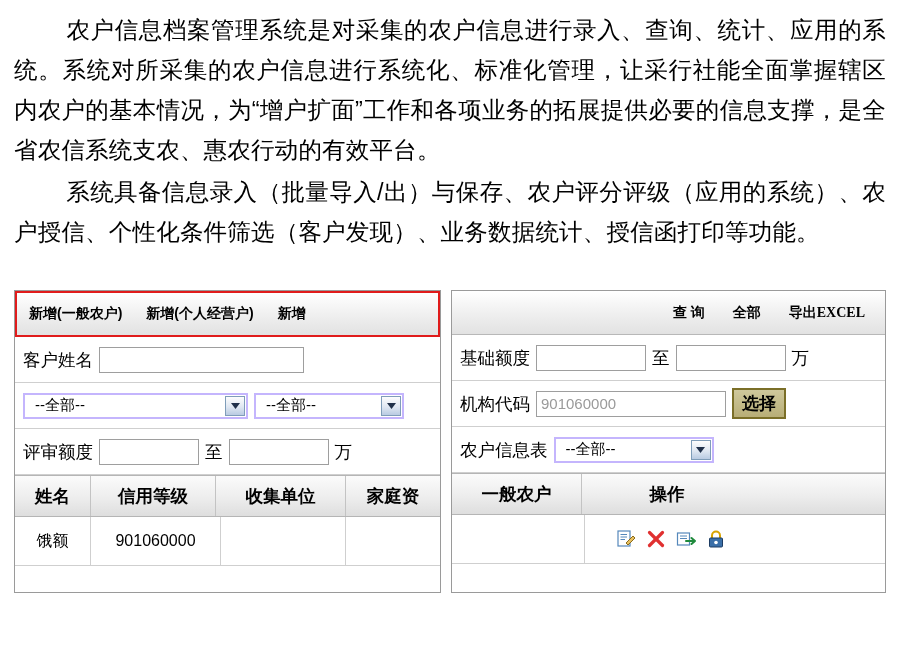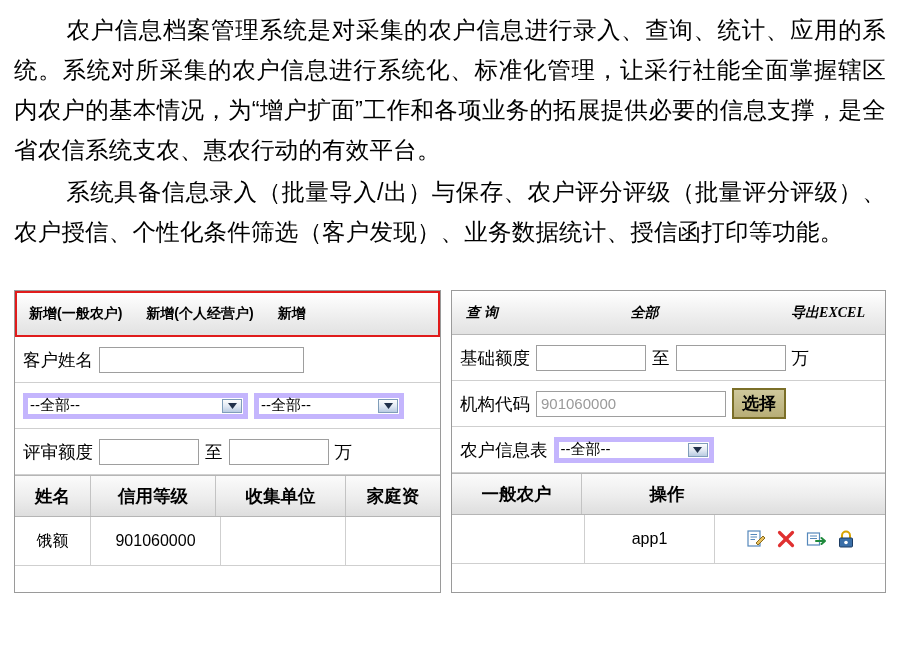--- a/index.html
+++ b/index.html
@@ -81,23 +81,22 @@
   }
   .toolbar-btn {
     font-size: 14px;
     font-weight: bold;
     padding: 0 12px;
     white-space: nowrap;
     color: #000;
     cursor: pointer;
   }
   .toolbar-right {
-    justify-content: space-between;
+    justify-content: flex-end;
     padding-right: 6px;
-    font-style: italic;
   }
   .toolbar-right .toolbar-btn {
     padding: 0 14px;
   }
   .toolbar-right .excel-label {
     font-weight: bold;
   }
   .excel-suffix {
     font-family: "Liberation Serif", serif;
     font-weight: bold;
@@ -129,28 +128,28 @@
   }
   .txt.w205 { width: 205px; }
   .txt.w100 { width: 100px; }
   .txt.w110 { width: 110px; }
   .txt.w190 { width: 190px; color: #9a9a9a; }
   .unit { font-size: 17.5px; }
 
   
   .sel {
     position: relative;
-    border: 5px solid #c4b5fd;
+    border: 2px solid #c4b5fd;
     background: #ffffff;
     height: 26px;
     box-sizing: border-box;
     display: flex;
     align-items: center;
     font-size: 15px;
-    padding-left: 2px;
+    padding-left: 10px;
     color: #000;
   }
   .sel.w225 { width: 225px; }
   .sel.w150 { width: 150px; }
   .sel.w160 { width: 160px; }
   .sel .arrow {
     position: absolute;
     right: 1px;
     top: 1px;
     bottom: 1px;
@@ -226,21 +225,21 @@
   }
   .actions svg { display: block; }
 </style>
 </head>
 <body>
 
 <div class="page">
 
   <div class="prose">
     <p><span class="indent"></span><span>农户信息档案管理系统是对采集的农户信息进行录入、查询、统计、应用的系统。系统对所采集的农户信息进行系统化、标准化管理，让采行社能全面掌握辖区内农户的基本情况，为“增户扩面”工作和各项业务的拓展提供必要的信息支撑，是全省农信系统支农、惠农行动的有效平台。</span></p>
-    <p><span class="indent"></span><span>系统具备信息录入（批量导入/出）与保存、农户评分评级（批量评分评级）、农户授信、个性化条件筛选（客户发现）、业务数据统计、授信函打印等功能。</span></p>
+    <p><span class="indent"></span><span>系统具备信息录入（批量导入/出）与保存、农户评分评级（应用的系统）、农户授信、个性化条件筛选（客户发现）、业务数据统计、授信函打印等功能。</span></p>
   </div>
 
   <div class="panels">
 
     <div class="panel panel-left">
 
       <div class="toolbar red-focus">
         <div class="toolbar-btn">新增(一般农户)</div>
         <div class="toolbar-btn">新增(个人经营户)</div>
         <div class="toolbar-btn">新增</div>
@@ -328,21 +327,20 @@
         </div>
       </div>
 
       <div class="thead">
         <div class="th" style="width:130px">一般农户</div>
         <div class="th" style="width:170px">操作</div>
       </div>
 
       <div class="trow">
         <div class="td" style="width:133px"></div>
-        <div class="td" style="width:130px">app1</div>
         <div class="td" style="width:170px">
           <div class="actions">
             <span>
               <svg width="20" height="20" viewBox="0 0 20 20">
                 <rect x="2" y="2" width="12" height="15" fill="#ffffff" stroke="#5588bb" stroke-width="1.2"></rect>
                 <line x1="4.5" y1="5.5" x2="11" y2="5.5" stroke="#5588bb"></line>
                 <line x1="4.5" y1="8" x2="11" y2="8" stroke="#5588bb"></line>
                 <line x1="4.5" y1="10.5" x2="9" y2="10.5" stroke="#5588bb"></line>
                 <path d="M10 14 L17 7 L19 9 L12 16 Z" fill="#e8c060" stroke="#8a6b1a" stroke-width="1"></path>
               </svg>

